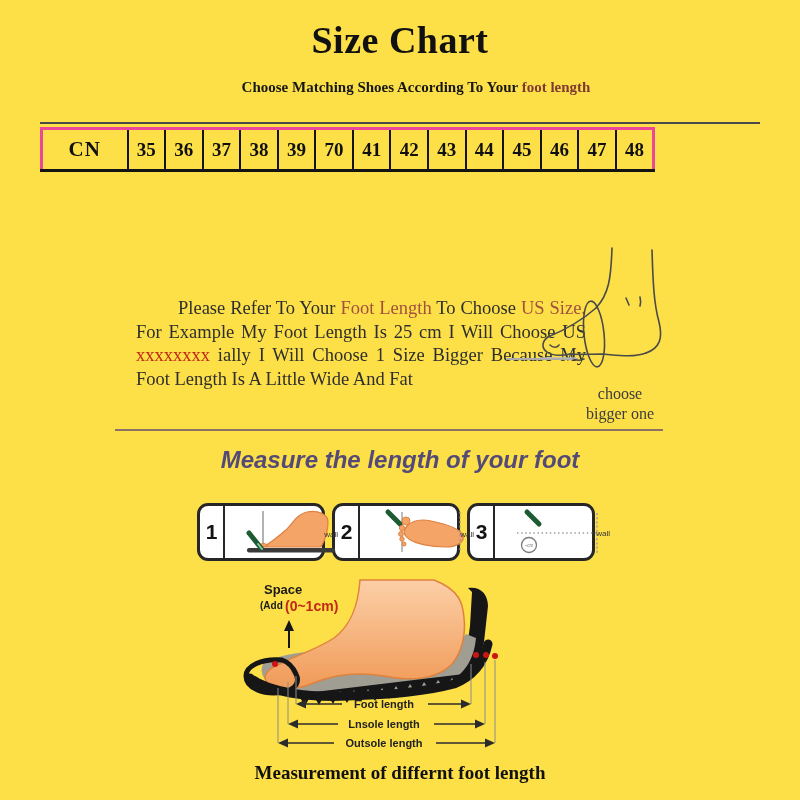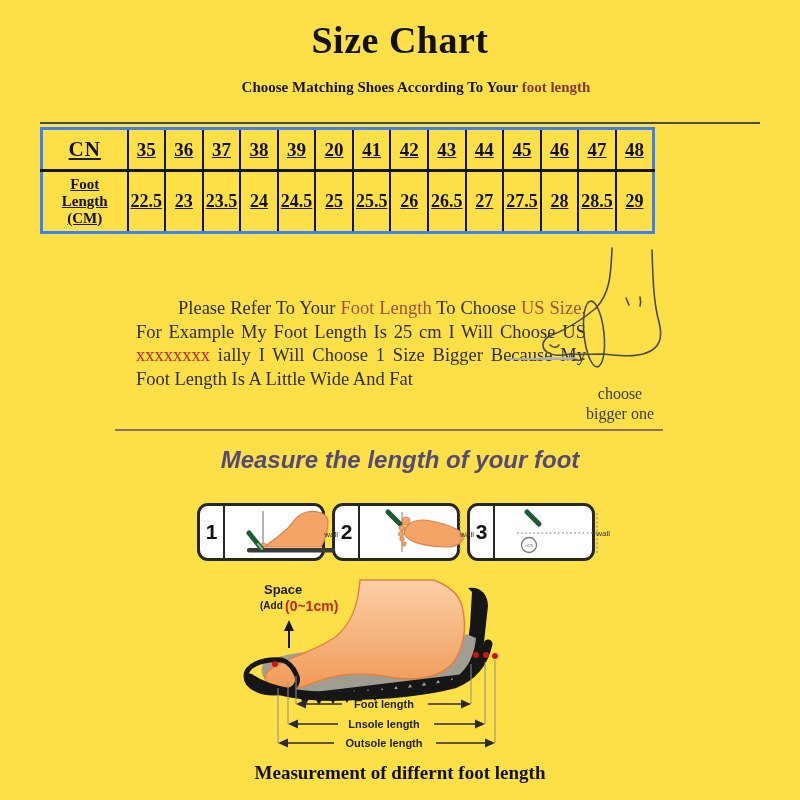--- a/index.html
+++ b/index.html
@@ -7,21 +7,21 @@
         font-family:"Liberation Serif",serif;color:#1c1c1c;}
 
   .title{position:absolute;top:18px;left:0;width:100%;text-align:center;
          font-size:38px;font-weight:bold;letter-spacing:.5px;color:#111;}
   .subtitle{position:absolute;top:79px;left:16px;width:100%;text-align:center;
             font-size:15px;font-weight:bold;color:#171717;}
   .subtitle .accent{color:#7e3a32;}
 
   .table-top-rule{position:absolute;top:122px;left:40px;width:720px;height:2px;background:#4a4a4a;}
   table.size-table{position:absolute;top:127px;left:40px;width:615px;
-                   border-collapse:collapse;table-layout:fixed;border:3px solid #3b82f6;text-decoration:underline;}
+                   border-collapse:collapse;table-layout:fixed;border:3px solid #ec4899;}
   .size-table th,.size-table td{border:2px solid #141414;text-align:center;vertical-align:middle;
                    font-weight:bold;color:#101010;padding:0;}
   col.head-col{width:86px;}
   tr.row-sizes{height:42px;font-size:19px;}
   tr.row-sizes th{font-size:21px;letter-spacing:1px;}
   tr.row-sizes th,tr.row-sizes td{border-bottom-width:3px;}
   tr.row-lengths{height:62px;font-size:18px;}
   tr.row-lengths th{font-size:15px;line-height:1.12;white-space:pre-line;}
 
   .attn-heading{position:absolute;top:256px;left:122px;font-size:19px;color:#a3402f;}
@@ -76,48 +76,29 @@
         <col class="head-col">
       </colgroup>
     <tbody>
       <tr class="row-sizes">
         <th>CN</th>
       <td>35</td>
           <td>36</td>
           <td>37</td>
           <td>38</td>
           <td>39</td>
-          <td>20</td>
+          <td>70</td>
           <td>41</td>
           <td>42</td>
           <td>43</td>
           <td>44</td>
           <td>45</td>
           <td>46</td>
           <td>47</td>
           <td>48</td>
-        </tr>
-      <tr class="row-lengths">
-        <th>Foot
-Length
-(CM)</th>
-      <td>22.5</td>
-          <td>23</td>
-          <td>23.5</td>
-          <td>24</td>
-          <td>24.5</td>
-          <td>25</td>
-          <td>25.5</td>
-          <td>26</td>
-          <td>26.5</td>
-          <td>27</td>
-          <td>27.5</td>
-          <td>28</td>
-          <td>28.5</td>
-          <td>29</td>
         </tr>
     </tbody>
   </table>
 
 
   <p class="attn-para"><span>Please Refer To Your </span><span class="brown">Foot Length</span><span> To Choose </span><span class="brown">US Size.</span><span> For Example My Foot Length Is 25 cm I Will Choose US </span><span class="red">xxxxxxxx</span><span> ially I Will Choose 1 Size Bigger Because My Foot Length Is A Little Wide And Fat</span></p>
 
   <div class="pointer-line"></div>
 
   <svg class="foot-sketch" viewBox="0 0 172 134" width="172" height="134">

